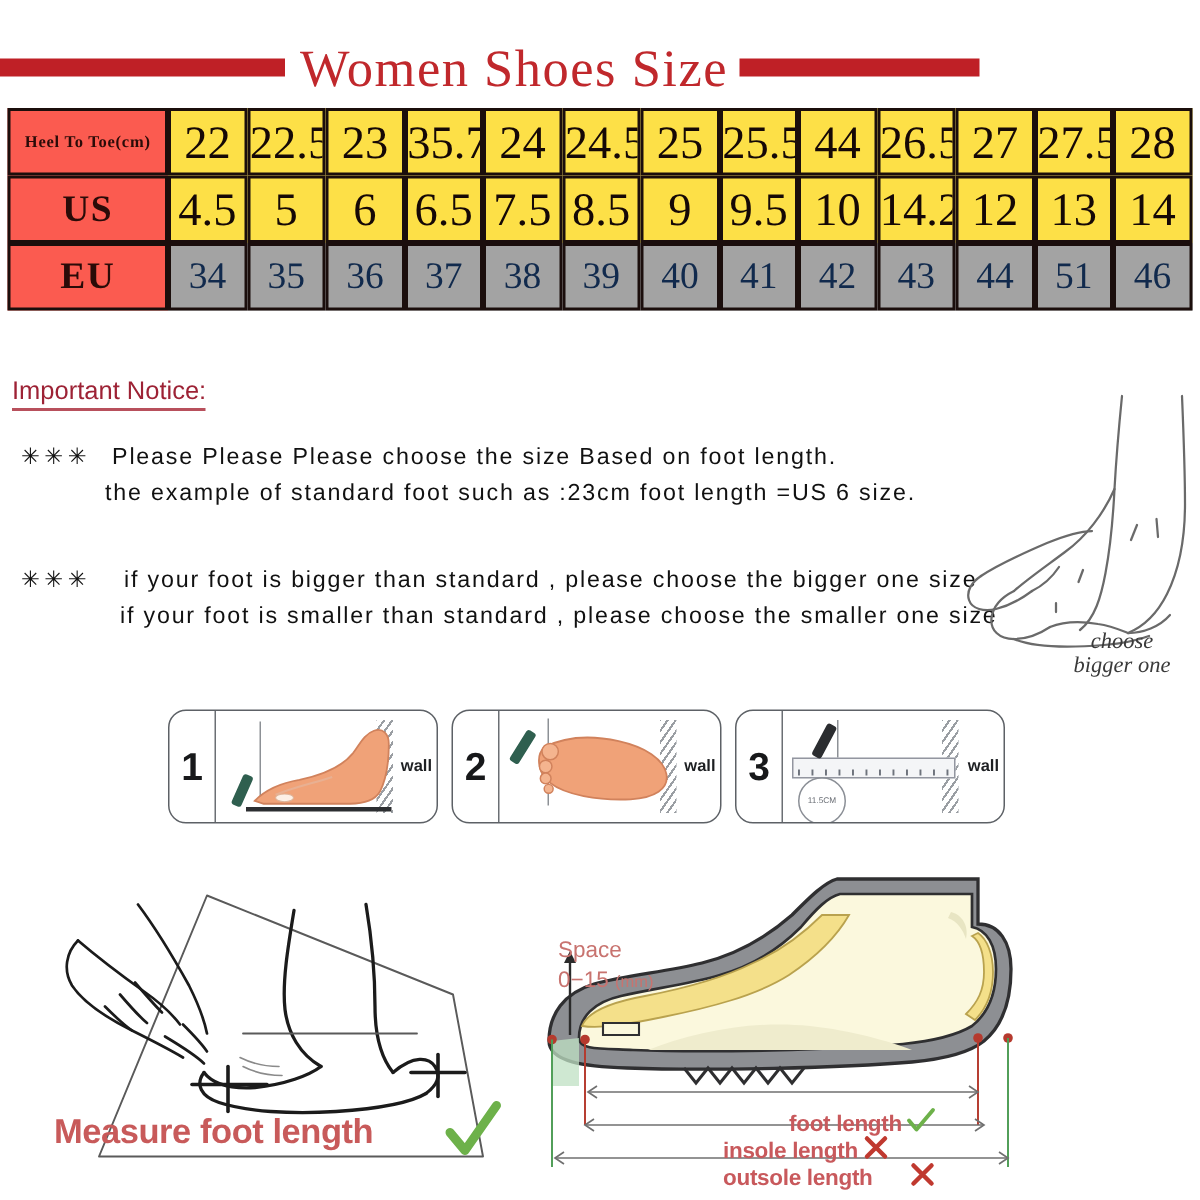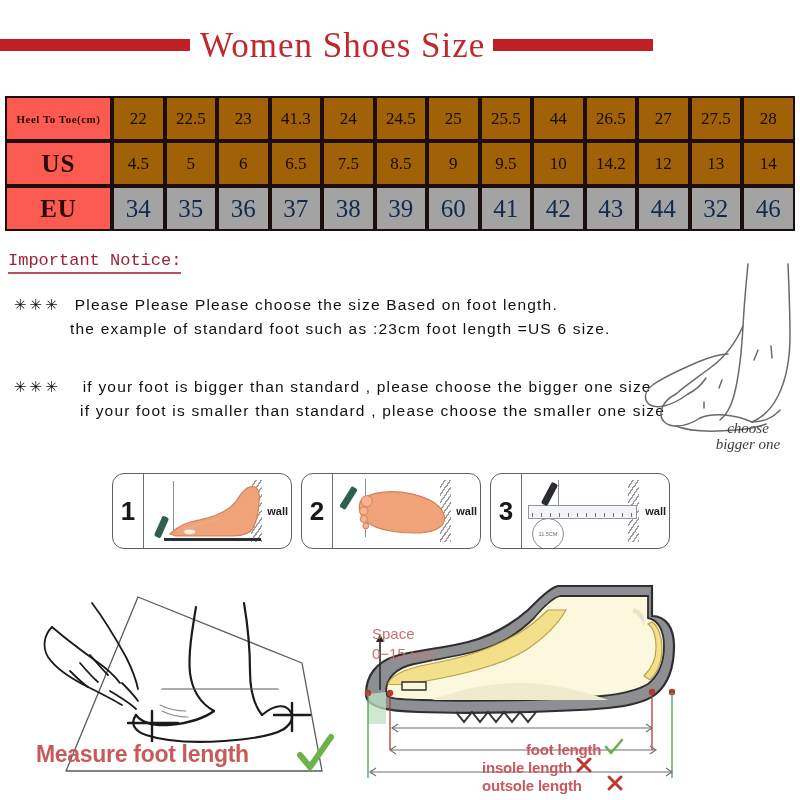--- a/index.html
+++ b/index.html
@@ -11,42 +11,42 @@
   .title-bar{height:12px;background:#bf2026;flex:0 0 auto;}
   #bar-left{width:190px;margin-right:4px;}
   #bar-right{width:160px;margin-left:2px;}
   #title-text{
     color:#c0282c;font-size:35px;letter-spacing:1px;white-space:nowrap;
     font-family:"Liberation Serif",serif;font-weight:400;
     padding:0 6px;line-height:1;
   }
 
   
-  #size-table{position:absolute;left:5px;top:96px;width:778px;border-collapse:separate;border-spacing:0;
+  #size-table{position:absolute;left:5px;top:72px;width:778px;border-collapse:separate;border-spacing:0;
               table-layout:fixed;border-radius:18px;}
   #size-table td{
     border:2px solid #1b0e0c;
     text-align:center;vertical-align:middle;
     font-family:"Liberation Serif",serif;
     height:41px;padding:0;overflow:hidden;
   }
   td.rowhead{
     background:#fb5b50;color:#2a0b08;font-weight:700;
     font-family:"Liberation Sans",sans-serif;
   }
   td.rowhead.small{font-size:11px;letter-spacing:.5px;}
   td.rowhead.big{font-size:25px;letter-spacing:1px;}
-  td.beige{background:#a16207;color:#150806;font-size:17px;font-weight:400;}
+  td.beige{background:#fde047;color:#150806;font-size:31px;font-weight:400;}
   td.blue{background:#a3a3a3;color:#112a4d;font-size:25px;font-weight:400;}
 
   
   #notice-title{
     position:absolute;left:8px;top:252px;font-size:17px;color:#9d2235;
     border-bottom:2px solid #b8505c;padding-bottom:1px;line-height:1.1;
-    font-family:Liberation Mono, monospace;
+    font-family:Liberation Sans, sans-serif;
   }
   .note-block{position:absolute;font-size:15.5px;color:#111;line-height:24px;white-space:nowrap;}
   .stars{letter-spacing:3px;font-size:15px;}
   .note-l1{display:flex;}
   .note-ind{padding-left:56px;text-align:right;}
   #note1{left:14px;top:293px;}
   #note2{left:14px;top:375px;}
   .sp{letter-spacing:1.2px;}
 
   
@@ -129,21 +129,21 @@
     <colgroup>
       <col style="width:107px">
       <col span="13" style="width:52.5px">
     </colgroup>
     <tbody>
       <tr>
         <td class="rowhead small">Heel To Toe(cm)</td>
         <td class="beige">22</td>
         <td class="beige">22.5</td>
         <td class="beige">23</td>
-        <td class="beige">41.3</td>
+        <td class="beige">35.7</td>
         <td class="beige">24</td>
         <td class="beige">24.5</td>
         <td class="beige">25</td>
         <td class="beige">25.5</td>
         <td class="beige">44</td>
         <td class="beige">26.5</td>
         <td class="beige">27</td>
         <td class="beige">27.5</td>
         <td class="beige">28</td>
       </tr>
@@ -164,26 +164,26 @@
         <td class="beige">14</td>
       </tr>
       <tr>
         <td class="rowhead big">EU</td>
         <td class="blue">34</td>
         <td class="blue">35</td>
         <td class="blue">36</td>
         <td class="blue">37</td>
         <td class="blue">38</td>
         <td class="blue">39</td>
-        <td class="blue">60</td>
+        <td class="blue">40</td>
         <td class="blue">41</td>
         <td class="blue">42</td>
         <td class="blue">43</td>
         <td class="blue">44</td>
-        <td class="blue">32</td>
+        <td class="blue">51</td>
         <td class="blue">46</td>
       </tr>
     </tbody>
   </table>
 
   <div id="notice-title">Important Notice:</div>
 
   <div class="note-block" id="note1">
     <div class="note-l1">
       <span class="stars">✳✳✳</span>

